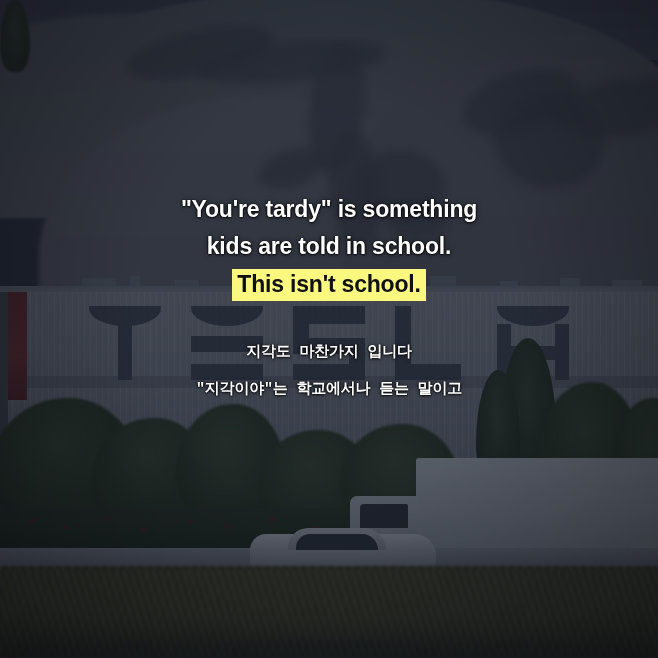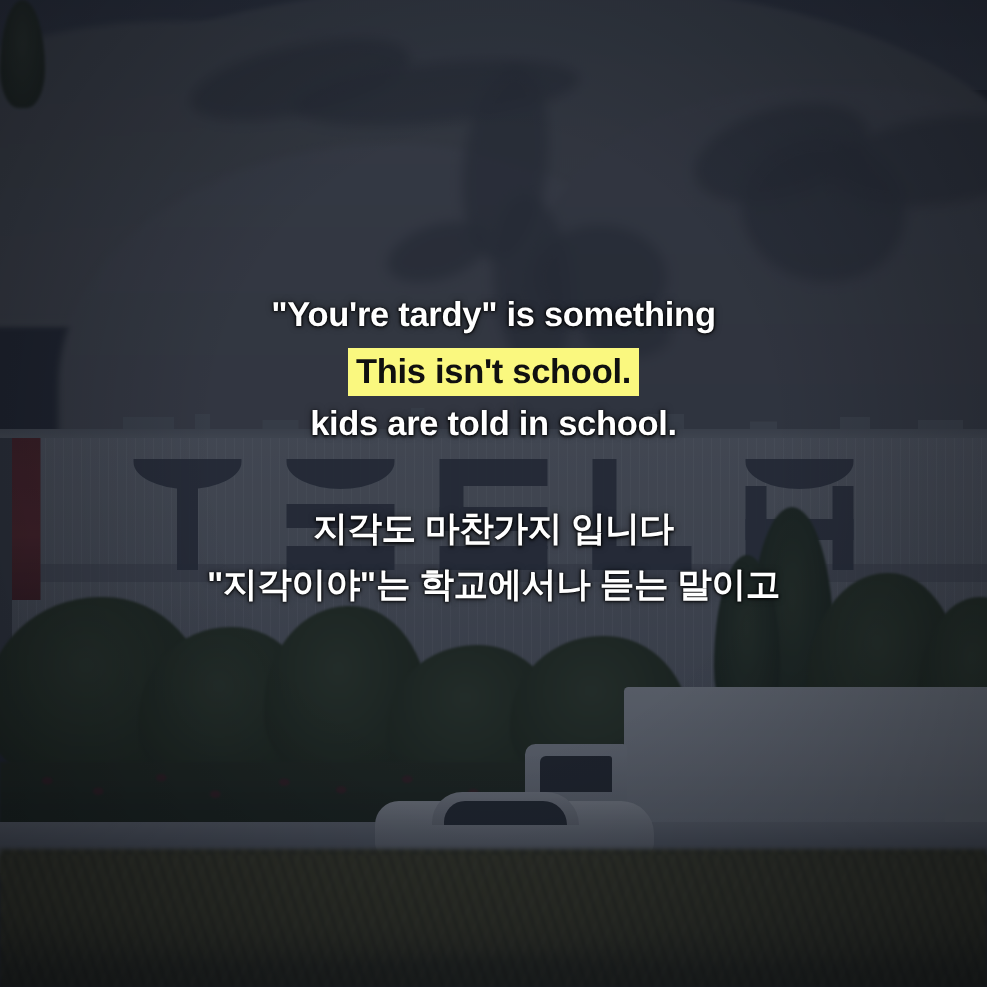--- a/index.html
+++ b/index.html
@@ -279,21 +279,21 @@
   }
   .line.hl {
     background:#faf87f;
     color:#101010;
     padding:2px 5px 3px 5px;
     text-shadow:none;
     line-height:27px;
     margin-top:4px;
   }
   .gap { height:33px; }
-  .line.kr { font-size:23px; line-height:37px; }
+  .line.kr { font-size:15px; line-height:37px;font-family:Liberation Mono, monospace; }
 </style>
 </head>
 <body>
 
 <div class="canvas">
 
   <div class="photo">
 
     <div class="sky"></div>
 
@@ -386,22 +386,22 @@
     <div class="bf-top"></div>
     <div class="dark-tree-top"></div>
     <div class="brushfield"></div>
   </div>
 
   <div class="overlay"></div>
   <div class="vignette"></div>
 
   <div class="caption">
     <div class="line">"You're tardy" is something</div>
+    <div class="line">kids are told in school.</div>
     <div class="line hl">This isn't school.</div>
-    <div class="line">kids are told in school.</div>
 
     <div class="gap"></div>
 
     <div class="line kr">지각도 마찬가지 입니다</div>
     <div class="line kr">"지각이야"는 학교에서나 듣는 말이고</div>
   </div>
 
 </div>
 
 </body></html>

